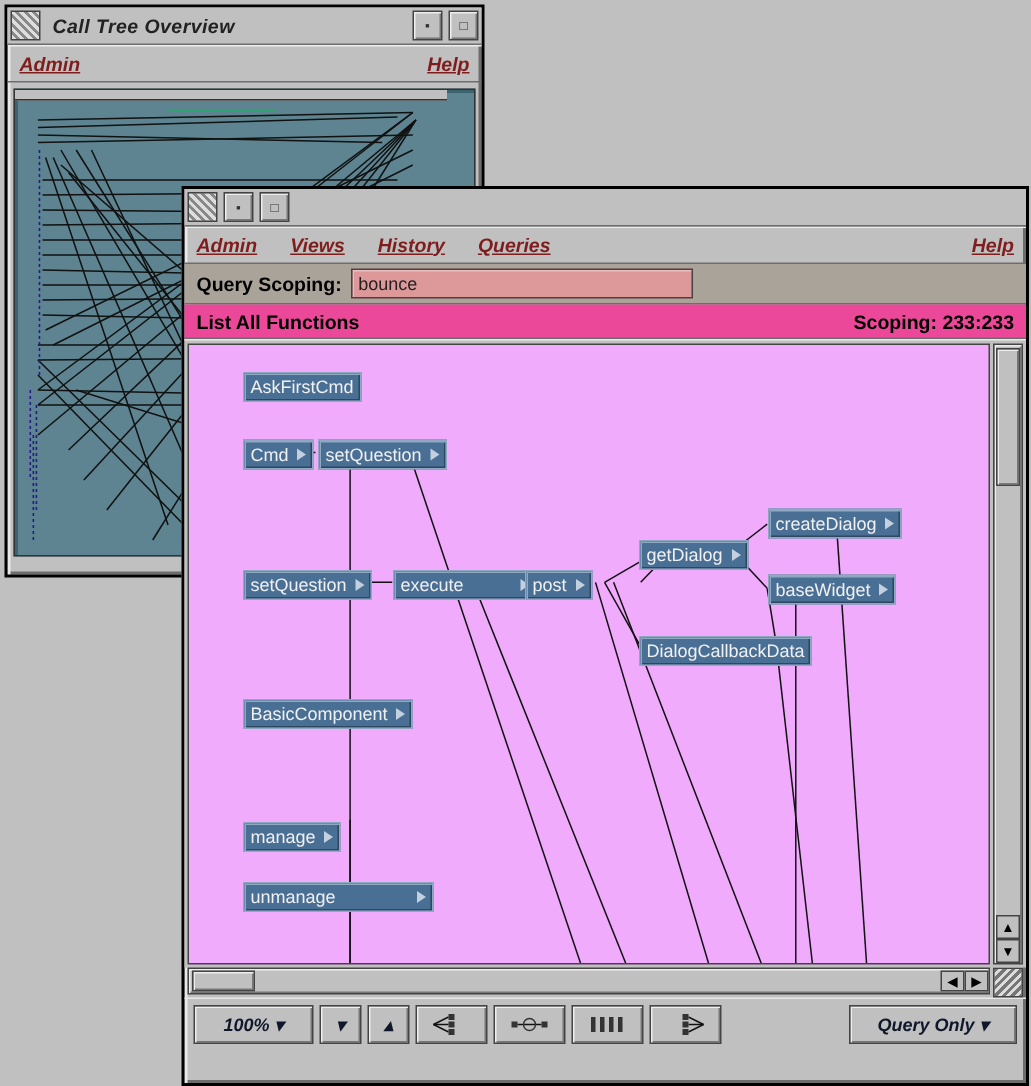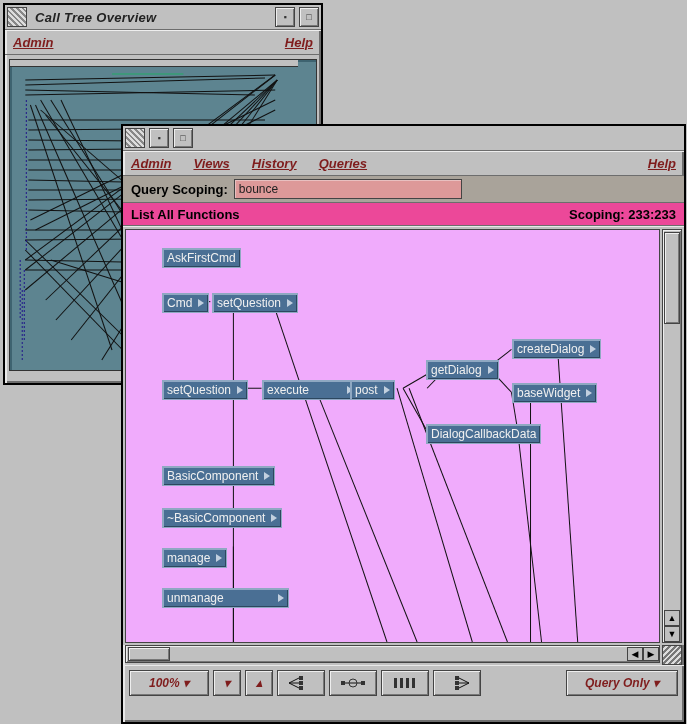--- a/index.html
+++ b/index.html
@@ -43,21 +43,21 @@
   .hscroll .thumb{position:absolute;top:1px;bottom:1px;left:2px;width:40px;background:#c0c0c0;
     border:1px solid #444;box-shadow:inset 1px 1px 0 #eee,inset -1px -1px 0 #777;}
   .hscroll .arrow{position:absolute;top:1px;bottom:1px;width:14px;background:#c0c0c0;
     border:1px solid #444;display:flex;align-items:center;justify-content:center;font-size:9px;}
   .sizegrip{width:18px;height:18px;margin-left:2px;border:1px solid #444;
     background:repeating-linear-gradient(135deg,#777 0 2px,#ddd 2px 4px);}
   .toolbar{display:flex;align-items:center;height:30px;padding:2px 4px;
     border-top:1px solid #e8e8e8;}
   .tbtn{height:24px;margin:0 2px;border:1px solid #444;background:#c0c0c0;
     box-shadow:inset 1px 1px 0 #eee,inset -1px -1px 0 #777;display:flex;
-    align-items:center;justify-content:center;font-style:italic;font-weight:bold;font-size:12px;color:#7f1d1d;}
+    align-items:center;justify-content:center;font-style:italic;font-weight:bold;font-size:12px;color:#0f172a;}
   .tbtn.zoom{width:78px;}
   .tbtn.small{width:26px;}
   .tbtn.icon{width:46px;}
   .tbtn.icon svg{width:28px;height:14px;}
   .tbtn.qo{width:110px;margin-left:auto;}
   .node{position:absolute;background:#4a6f94;color:#f0f0f0;font-size:12px;padding:2px 4px;
     border:1px solid #8fa8c2;box-shadow:inset 1px 1px 0 #8fa8c2,inset -1px -1px 0 #2c475f;
     white-space:nowrap;display:flex;align-items:center;}
   .node .tri{width:0;height:0;border-left:6px solid #c2d0df;border-top:4px solid transparent;
     border-bottom:4px solid transparent;margin-left:6px;}
@@ -217,24 +217,20 @@
           <span>baseWidget</span>
             <span class="tri"></span>
           </div>
         <div class="node" style="left:300px;top:194px;">
           <span>DialogCallbackData</span>
           </div>
         <div class="node" style="left:36px;top:236px;">
           <span>BasicComponent</span>
             <span class="tri"></span>
           </div>
-        <div class="node" style="left:36px;top:278px;">
-          <span>~BasicComponent</span>
-            <span class="tri"></span>
-          </div>
         <div class="node" style="left:36px;top:318px;">
           <span>manage</span>
             <span class="tri"></span>
           </div>
         <div class="node" style="left:36px;top:358px;gap:48px;">
           <span>unmanage</span>
             <span class="tri"></span>
           </div>
       </div>
       <div class="vscroll">

